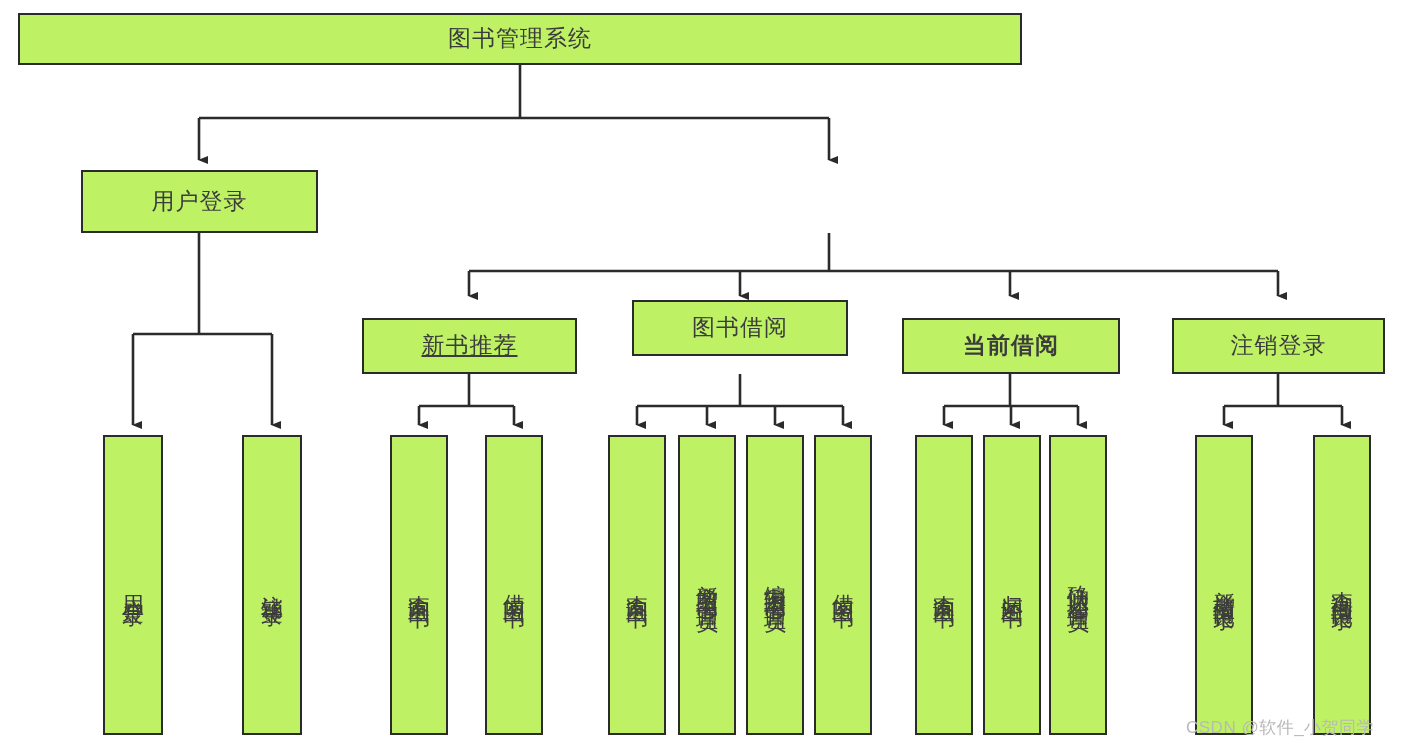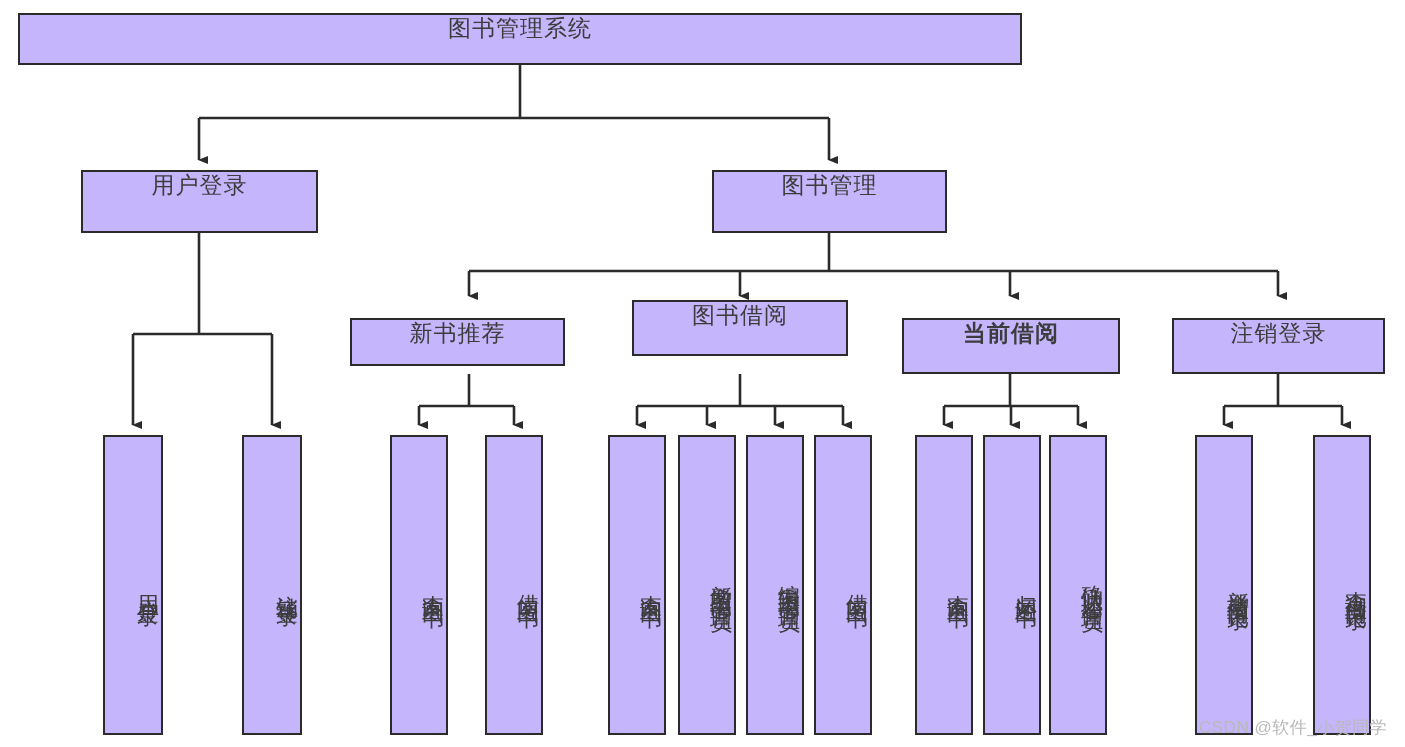--- a/index.html
+++ b/index.html
@@ -23,24 +23,24 @@
     left: 0;
     top: 0;
     width: 1405px;
     height: 747px;
     pointer-events: none;
   }
   .node {
     position: absolute;
     box-sizing: border-box;
     border: 2px solid #2b2b2b;
-    background: #c4b5fd;
+    background: #bef264;
     color: #3c3c3c;
     display: flex;
-    align-items: flex-start;
+    align-items: center;
     justify-content: center;
     text-align: center;
     line-height: 1.18;
     z-index: 2;
   }
   .node.horiz {
     font-size: 23px;
     letter-spacing: 1px;
   }
   .node.vert {
@@ -56,21 +56,20 @@
   }
   .watermark {
     position: absolute;
     left: 1186px;
     top: 716px;
     font-size: 17px;
     color: #b9b9b9;
     letter-spacing: 0.5px;
     white-space: nowrap;
     z-index: 3;
-    margin-left: 13px;
   }
 </style>
 </head>
 <body>
 
 <div id="diagram">
 
   <svg id="edges" viewBox="0 0 1405 747" xmlns="http://www.w3.org/2000/svg">
     <defs>
       <marker id="arw" markerWidth="9" markerHeight="10" refX="4.5" refY="9" orient="auto" markerUnits="userSpaceOnUse">
@@ -121,25 +120,22 @@
     </g>
   </svg>
 
   <div class="node horiz" style="left:18px; top:13px; width:1004px; height:52px;">
     <span class="label">图书管理系统</span>
   </div>
 
   <div class="node horiz" style="left:81px; top:170px; width:237px; height:63px;">
     <span class="label">用户登录</span>
   </div>
-  <div class="node horiz" style="left:712px; top:170px; width:235px; height:63px;">
-    <span class="label">图书管理</span>
-  </div>
 
-  <div class="node horiz" style="left:350px; top:318px; width:215px; height:48px;">
+  <div class="node horiz" style="left:362px; top:318px; width:215px; height:56px;text-decoration:underline;">
     <span class="label">新书推荐</span>
   </div>
   <div class="node horiz" style="left:632px; top:300px; width:216px; height:56px;">
     <span class="label">图书借阅</span>
   </div>
   <div class="node horiz" style="left:902px; top:318px; width:218px; height:56px;font-weight:bold;">
     <span class="label">当前借阅</span>
   </div>
   <div class="node horiz" style="left:1172px; top:318px; width:213px; height:56px;">
     <span class="label">注销登录</span>

